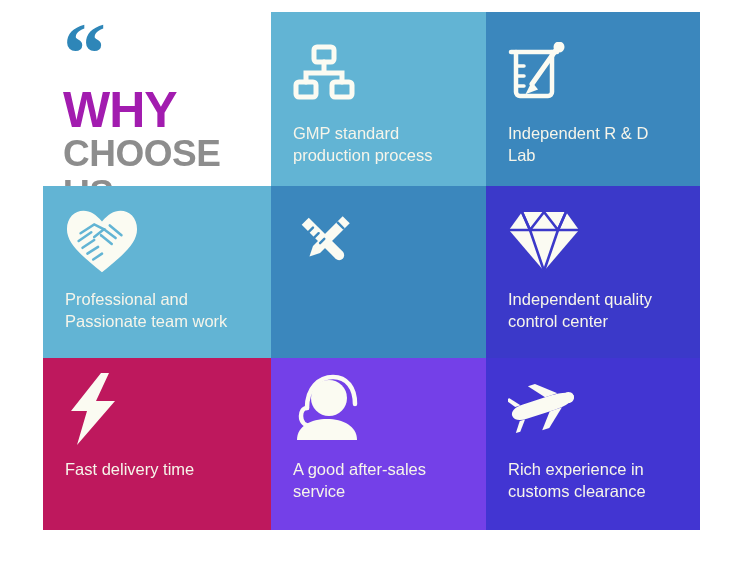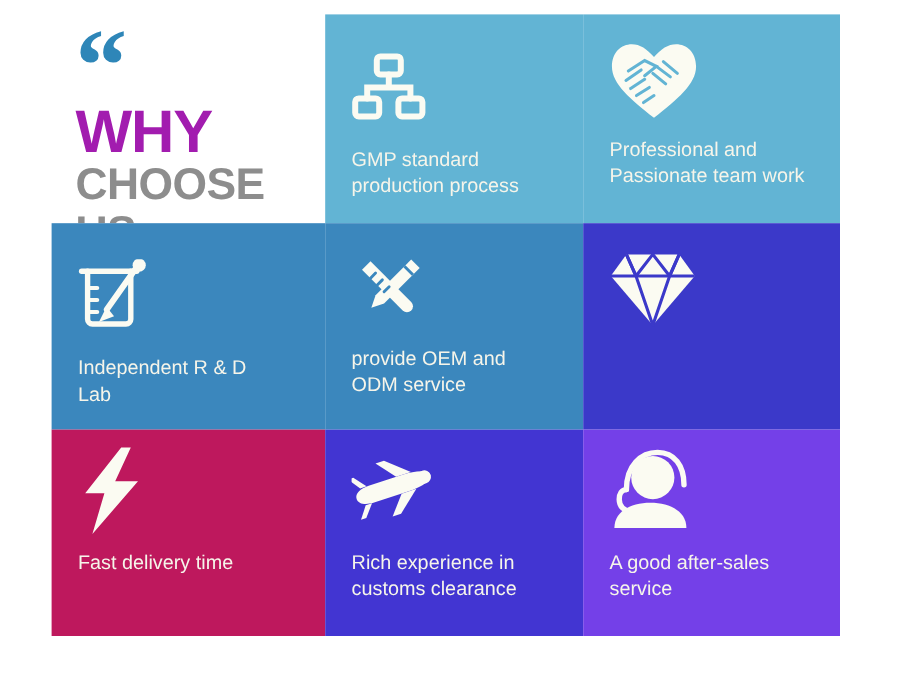--- a/index.html
+++ b/index.html
@@ -127,20 +127,35 @@
       <span class="icon-wrap">
         <svg width="62" height="58" viewBox="0 0 62 58" fill="none" stroke="#fbfbf2" stroke-width="5">
           <rect x="21" y="3" width="20" height="15" rx="3"></rect>
           <rect x="3" y="38" width="20" height="15" rx="3"></rect>
           <rect x="39" y="38" width="20" height="15" rx="3"></rect>
           <path d="M31 18 L31 29 M13 38 L13 29 L49 29 L49 38" stroke-linecap="round"></path>
         </svg>
       </span>
       <span class="feature-label">GMP standard
 production process</span>
+    </div>
+
+    <div class="cell feature r1" style="background:#3b87bd">
+      <span class="icon-wrap">
+        <svg width="60" height="62" viewBox="0 0 60 62" fill="none" stroke="#fbfbf2" stroke-width="4.5">
+          <path d="M8 10 L8 50 a4 4 0 0 0 4 4 L40 54 a4 4 0 0 0 4 -4 L44 10" stroke-linecap="round"></path>
+          <path d="M3 10 L49 10" stroke-linecap="round"></path>
+          <path d="M8 24 L16 24 M8 34 L16 34 M8 44 L16 44" stroke-width="3.5" stroke-linecap="round"></path>
+          <path d="M48 8 L24 42" stroke-width="5" stroke-linecap="round"></path>
+          <path d="M24 42 L20 50 L28 47 Z" fill="#fbfbf2" stroke-width="2.5"></path>
+          <circle cx="51" cy="5" r="5.5" fill="#fbfbf2" stroke="none"></circle>
+        </svg>
+      </span>
+      <span class="feature-label">Independent R &amp; D
+Lab</span>
     </div>
 
     <div class="cell feature r2" style="background:#62b4d4">
       <span class="icon-wrap">
         <svg width="76" height="68" viewBox="0 0 76 68" fill="#fbfbf2">
           <path d="M38 66 C18 50 2 37 2 22 C2 10 10 3 19 3 C26 3 32 7 38 14 C44 7 50 3 57 3 C66 3 74 10 74 22 C74 37 58 50 38 66 Z"></path>
           <g stroke="#62b4d4" stroke-width="2.6" fill="none" stroke-linecap="round">
             <path d="M16 26 L30 17 L40 22 L30 30"></path>
             <path d="M14 34 L27 25"></path>
             <path d="M18 41 L30 33"></path>
@@ -149,103 +164,88 @@
             <path d="M40 22 L52 31"></path>
             <path d="M46 18 L58 28"></path>
             <path d="M37 28 L48 37"></path>
           </g>
         </svg>
       </span>
       <span class="feature-label">Professional and
 Passionate team work</span>
     </div>
 
-    <div class="cell feature r1" style="background:#3b87bd">
-      <span class="icon-wrap">
-        <svg width="60" height="62" viewBox="0 0 60 62" fill="none" stroke="#fbfbf2" stroke-width="4.5">
-          <path d="M8 10 L8 50 a4 4 0 0 0 4 4 L40 54 a4 4 0 0 0 4 -4 L44 10" stroke-linecap="round"></path>
-          <path d="M3 10 L49 10" stroke-linecap="round"></path>
-          <path d="M8 24 L16 24 M8 34 L16 34 M8 44 L16 44" stroke-width="3.5" stroke-linecap="round"></path>
-          <path d="M48 8 L24 42" stroke-width="5" stroke-linecap="round"></path>
-          <path d="M24 42 L20 50 L28 47 Z" fill="#fbfbf2" stroke-width="2.5"></path>
-          <circle cx="51" cy="5" r="5.5" fill="#fbfbf2" stroke="none"></circle>
-        </svg>
-      </span>
-      <span class="feature-label">Independent R &amp; D
-Lab</span>
-    </div>
-
     <div class="cell feature r2" style="background:#3b87bd">
       <span class="icon-wrap">
         <svg width="64" height="64" viewBox="0 0 64 64" fill="#fbfbf2">
           <g transform="rotate(45 32 32)">
             <path d="M27 2 L37 2 L37 44 L32 54 L27 44 Z"></path>
             <path d="M27 10 L37 10" stroke="#3b87bd" stroke-width="2.4"></path>
           </g>
           <g transform="rotate(-45 32 32)">
             <path d="M27 4 L37 4 L37 52 a5 5 0 0 1 -10 0 Z"></path>
             <g stroke="#3b87bd" stroke-width="2.4" stroke-linecap="round">
               <path d="M27 14 L33 14"></path>
               <path d="M27 22 L33 22"></path>
               <path d="M27 30 L33 30"></path>
             </g>
           </g>
         </svg>
       </span>
-      <span class="feature-label">provide OEM and
-ODM service</span>
     </div>
 
     <div class="cell feature r2" style="background:#3b39c9">
       <span class="icon-wrap">
         <svg width="72" height="62" viewBox="0 0 72 62" fill="#fbfbf2">
           <path d="M1 20 L36 61 L71 20 L58 2 L14 2 Z"></path>
           <g stroke="#3b39c9" stroke-width="2.6" fill="none">
             <path d="M1 20 L71 20"></path>
             <path d="M14 2 L22 20 L36 61 L50 20 L58 2"></path>
             <path d="M22 20 L14 2 M50 20 L58 2 M22 20 L36 2 L50 20"></path>
           </g>
         </svg>
       </span>
+      <span class="feature-label">Independent quality
+control center</span>
     </div>
 
     <div class="cell feature r3" style="background:#be185d">
       <span class="icon-wrap">
         <svg width="56" height="76" viewBox="0 0 56 76" fill="#fbfbf2">
           <path d="M36 2 L6 40 L22 40 L12 74 L50 30 L31 30 L44 2 Z"></path>
         </svg>
       </span>
       <span class="feature-label">Fast delivery time</span>
+    </div>
+
+    <div class="cell feature r3" style="background:#7440e8">
+      <span class="icon-wrap">
+        <svg width="68" height="70" viewBox="0 0 68 70" fill="#fbfbf2">
+          <circle cx="36" cy="24" r="18"></circle>
+          <path d="M4 66 C4 52 18 45 34 45 C50 45 64 52 64 66 Z"></path>
+          <path d="M14 34 C14 14 26 3 40 3 C54 3 62 14 62 30" fill="none" stroke="#fbfbf2" stroke-width="4.5" stroke-linecap="round"></path>
+          <path d="M14 34 C10 34 8 38 8 42 C8 48 12 52 18 52 L24 52" fill="none" stroke="#fbfbf2" stroke-width="4.5" stroke-linecap="round"></path>
+          <circle cx="27" cy="52" r="5"></circle>
+        </svg>
+      </span>
+      <span class="feature-label">A good after-sales
+service</span>
     </div>
 
     <div class="cell feature r3" style="background:#4235d2">
       <span class="icon-wrap">
         <svg width="80" height="62" viewBox="0 0 80 62" fill="#fbfbf2">
           <g transform="rotate(-18 40 31)">
             <path d="M4 27 C4 22 10 19 18 19 L50 19 C62 19 74 22 74 27 C74 32 62 35 50 35 L18 35 C10 35 4 32 4 27 Z"></path>
             <path d="M44 19 L30 2 L38 2 L58 19 Z"></path>
             <path d="M44 35 L30 52 L38 52 L58 35 Z"></path>
             <path d="M10 19 L2 8 L7 8 L16 19 Z"></path>
             <path d="M10 35 L2 46 L7 46 L16 35 Z"></path>
             <circle cx="68" cy="27" r="6"></circle>
           </g>
         </svg>
       </span>
       <span class="feature-label">Rich experience in
 customs clearance</span>
     </div>
 
-    <div class="cell feature r3" style="background:#7440e8">
-      <span class="icon-wrap">
-        <svg width="68" height="70" viewBox="0 0 68 70" fill="#fbfbf2">
-          <circle cx="36" cy="24" r="18"></circle>
-          <path d="M4 66 C4 52 18 45 34 45 C50 45 64 52 64 66 Z"></path>
-          <path d="M14 34 C14 14 26 3 40 3 C54 3 62 14 62 30" fill="none" stroke="#fbfbf2" stroke-width="4.5" stroke-linecap="round"></path>
-          <path d="M14 34 C10 34 8 38 8 42 C8 48 12 52 18 52 L24 52" fill="none" stroke="#fbfbf2" stroke-width="4.5" stroke-linecap="round"></path>
-          <circle cx="27" cy="52" r="5"></circle>
-        </svg>
-      </span>
-      <span class="feature-label">A good after-sales
-service</span>
-    </div>
-
   </div>
 </div>
 
 </body></html>

